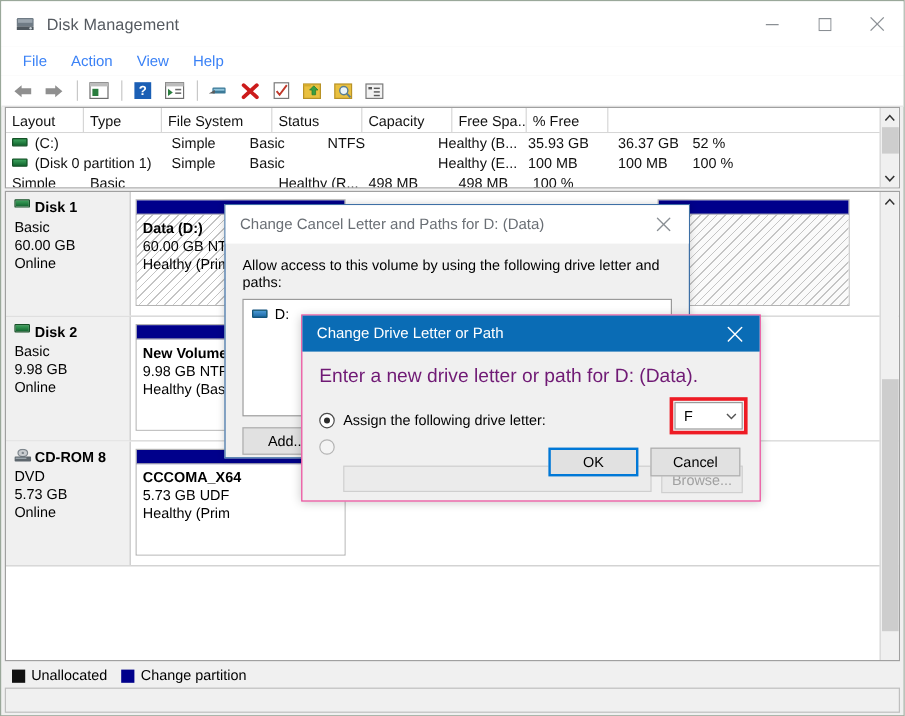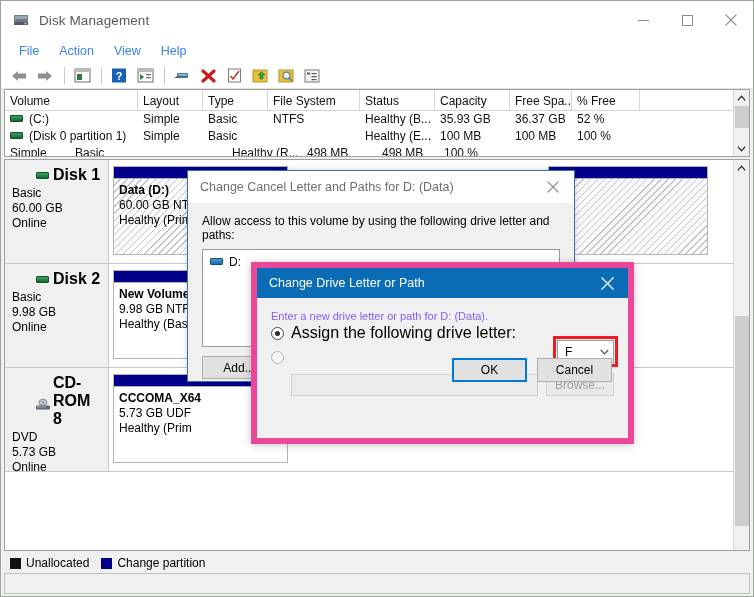--- a/index.html
+++ b/index.html
@@ -100,22 +100,22 @@
   }
   .diskrow {
     display: flex; height: 104px; border-bottom: 1px solid #c9c9c9;
     background: #fff;
   }
   .diskinfo {
     width: 104px; flex: none; background: #f0f0f0; border-right: 1px solid #c9c9c9;
     padding: 6px 6px 0 7px;
   }
   .diskinfo .dtitle {
-    font-size: 16px; font-weight: bold; color: #000; margin-bottom: 2px;
-    display: flex; align-items: center; margin-left: 24px;
+    font-size: 12px; font-weight: bold; color: #000; margin-bottom: 2px;
+    display: flex; 
   }
   .diskinfo .dline { font-size: 12px; color: #000; line-height: 15px; }
   .diskicon-hd {
     display: inline-block; width: 13px; height: 7px; margin-right: 4px;
     border: 1px solid #145026; border-radius: 1px;
     background-image: linear-gradient(#3da35d, #12662f);
   }
   .diskicon-cd {
     display: inline-block; width: 14px; height: 11px; margin-right: 3px;
     position: relative;
@@ -188,48 +188,48 @@
   .btn {
     font-size: 12px; color: #000; background: #e1e1e1;
     border: 1px solid #adadad; height: 23px; min-width: 74px;
     display: flex; align-items: center; justify-content: center;
   }
   .btn.disabled { color: #a0a0a0; background: #e9e9e9; border-color: #cfcfcf; }
   .btn.default { border: 2px solid #0078d7; background: #e1e1e1; }
 
   
   .dlg2 {
-    position: absolute; left: 250px; top: 261px; width: 383px; height: 182px;
-    background: #f0f0f0; border: 6px solid #ec4899;
+    position: absolute; left: 250px; top: 261px; width: 383px; height: 156px;
+    background: #f0f0f0; border: 1px solid #ec4899;
     box-shadow: 0 1px 8px rgba(0,0,0,.22);
   }
   .dlg2 .d2-title {
     height: 30px; background: #0a6cb5; display: flex; align-items: center;
     padding-left: 12px;
   }
   .dlg2 .d2-title span { font-size: 12.5px; color: #ffffff; }
   .dlg2 .d2-close {
     margin-left: auto; width: 42px; height: 30px; display: flex;
     align-items: center; justify-content: center; color: #ffffff;
   }
   .dlg2 .d2-body { position: relative; padding: 12px 14px 0 14px; }
-  .dlg2 .d2-desc { font-size: 11px; color: #8b5cf6; margin-bottom: 2px; }
+  .dlg2 .d2-desc { font-size: 16px; color: #701a75; margin-bottom: 20px; }
   .radiorow { display: flex; align-items: center; margin-bottom: 9px; }
   .radio {
     width: 13px; height: 13px; border-radius: 50%; border: 1px solid #4c4c4c;
     background: #fff; margin-right: 7px; flex: none; position: relative;
   }
   .radio.checked::after {
     content: ""; position: absolute; left: 3px; top: 3px;
     width: 5px; height: 5px; border-radius: 50%; background: #2b2b2b;
   }
   .radio.dis { border-color: #b4b4b4; background: #f4f4f4; }
-  .rlabel { font-size: 16px; color: #000; }
+  .rlabel { font-size: 12px; color: #000; }
   .rlabel.dis { color: #9a9a9a; }
-  .pathrow { display: flex; align-items: center; gap: 8px;
+  .pathrow { display: flex; gap: 8px;
              margin-left: 20px; margin-bottom: 10px; }
   .pathinput {
     flex: 1; height: 22px; background: #ebebeb; border: 1px solid #cfcfcf;
   }
   .d2-buttons {
     display: flex; gap: 10px; justify-content: flex-end;
     padding: 0 16px; position: absolute; right: 0; bottom: 14px;
   }
   .d2-buttons .btn { min-width: 75px; height: 24px; }
 
@@ -369,21 +369,20 @@
           <rect x="3" y="3.5" width="3" height="2" fill="#5a5a5a"></rect>
           <rect x="7.5" y="4" width="5" height="1.2" fill="#5a5a5a"></rect>
           <rect x="7.5" y="7" width="5" height="1.2" fill="#5a5a5a"></rect>
           <rect x="7.5" y="10" width="5" height="1.2" fill="#5a5a5a"></rect>
         </svg>
     </div>
   </div>
 
   <div class="tablewrap">
     <div class="thead">
-      <div class="th" style="width:133px">Volume</div>
       <div class="th" style="width:65px">Layout</div>
       <div class="th" style="width:65px">Type</div>
       <div class="th" style="width:92px">File System</div>
       <div class="th" style="width:75px">Status</div>
       <div class="th" style="width:75px">Capacity</div>
       <div class="th" style="width:62px">Free Spa...</div>
       <div class="th" style="width:68px">% Free</div>
       <div class="th" style="width:90px;border-right:none"></div>
     </div>
     <div class="tbody">

